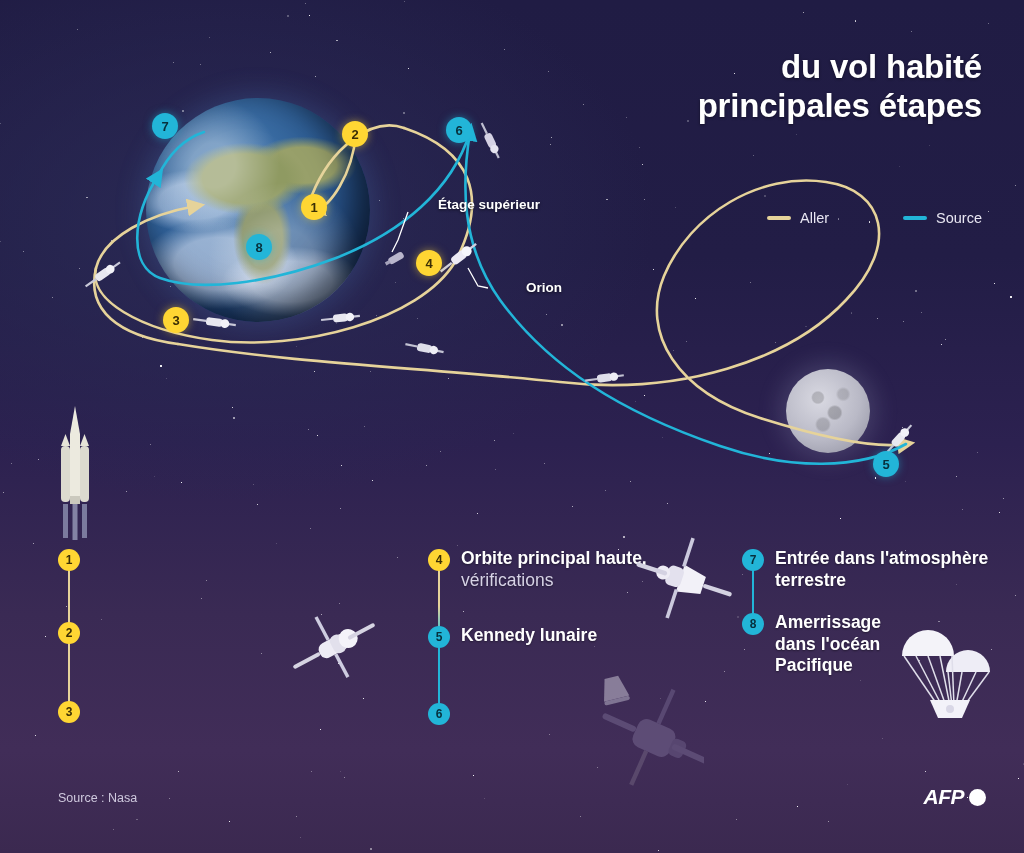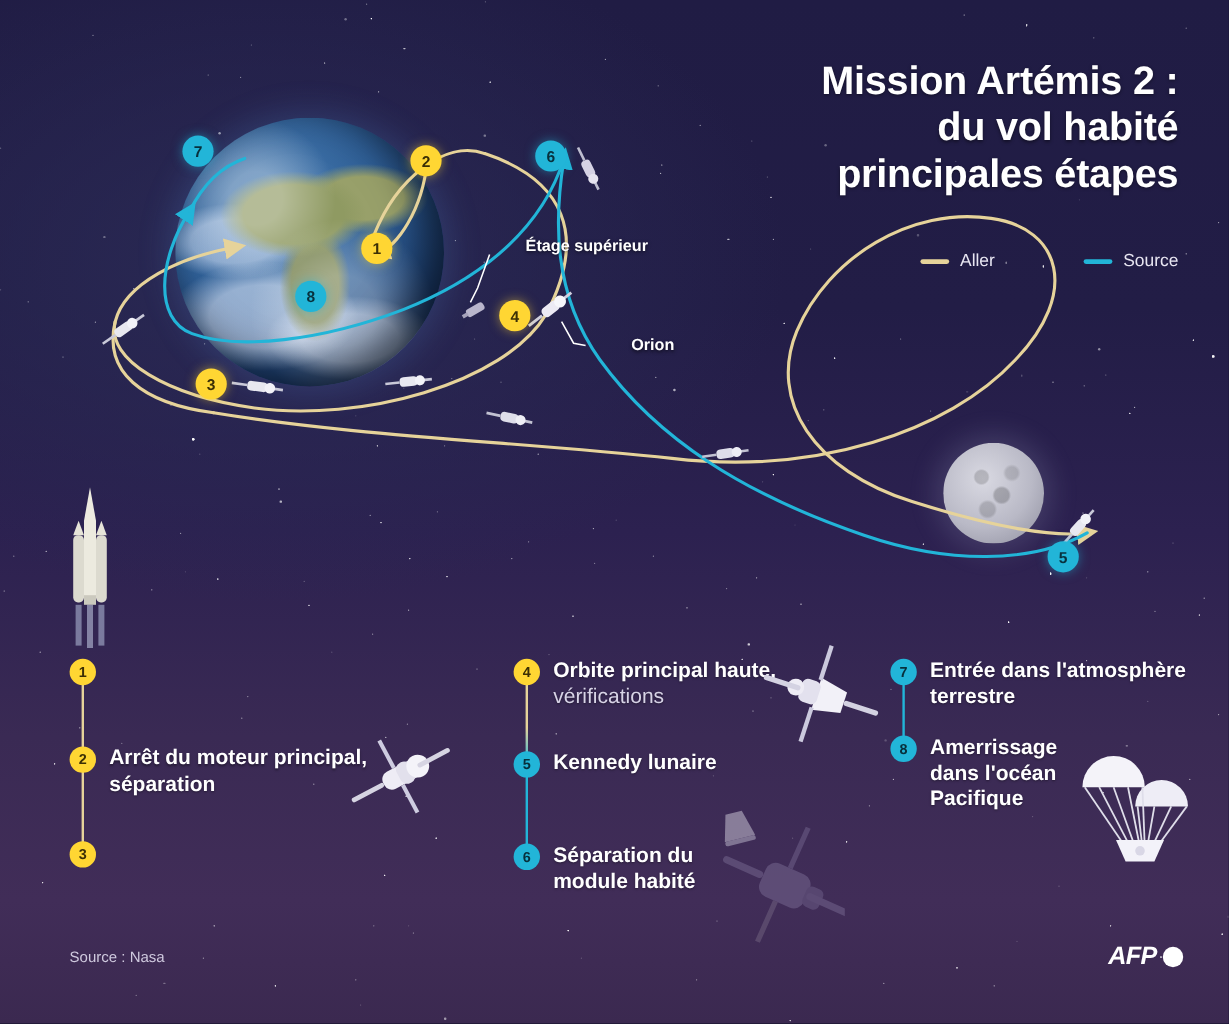--- a/index.html
+++ b/index.html
@@ -558,21 +558,20 @@
       <rect x="24" y="92" width="10" height="8" fill="#cbc9be"></rect>
       <g opacity=".55">
         <rect x="17" y="100" width="5" height="34" fill="#b7c2dd"></rect>
         <rect x="26.5" y="100" width="5" height="36" fill="#c6d0e8"></rect>
         <rect x="36" y="100" width="5" height="34" fill="#b7c2dd"></rect>
       </g>
     </svg>
   </div>
 
   <div class="title">
-    <span>Mission Artémis 2 :</span>
     <span>du vol habité</span>
     <span>principales étapes</span>
   </div>
 
   <div class="legend">
     <div class="lg">
       <span class="swatch" style="background:#E6D39A"></span>
       <span class="lbl">Aller</span>
     </div>
     <div class="lg">
@@ -585,23 +584,20 @@
 
     <div class="col col1">
       <div class="conn" style="top:22px;height:152px;background:#E6D39A"></div>
 
       <div class="step" style="top:8px">
         <span class="badge y">1</span>
       </div>
 
       <div class="step" style="top:81px">
         <span class="badge y">2</span>
-        <span class="steptext" style="max-width:240px">
-          <span>Arrêt du moteur principal, séparation</span>
-        </span>
       </div>
 
       <div class="step" style="top:160px">
         <span class="badge y">3</span>
       </div>
     </div>
 
     <div class="col col2">
       <div class="conn" style="top:22px;height:76px;background:linear-gradient(180deg,#E6D39A 0%,#E6D39A 58%,#22B5D8 100%)"></div>
       <div class="conn" style="top:98px;height:78px;background:#22B5D8"></div>
@@ -615,23 +611,20 @@
 
       <div class="step" style="top:85px">
         <span class="badge c">5</span>
         <span class="steptext">
           <span>Kennedy lunaire</span>
         </span>
       </div>
 
       <div class="step" style="top:162px">
         <span class="badge c">6</span>
-        <span class="steptext" style="max-width:180px">
-          <span>Séparation du module habité</span>
-        </span>
       </div>
     </div>
 
     <div class="col col3">
       <div class="conn" style="top:22px;height:60px;background:#22B5D8"></div>
 
       <div class="step" style="top:8px">
         <span class="badge c">7</span>
         <span class="steptext" style="max-width:232px">
           <span>Entrée dans l'atmosphère terrestre</span>

